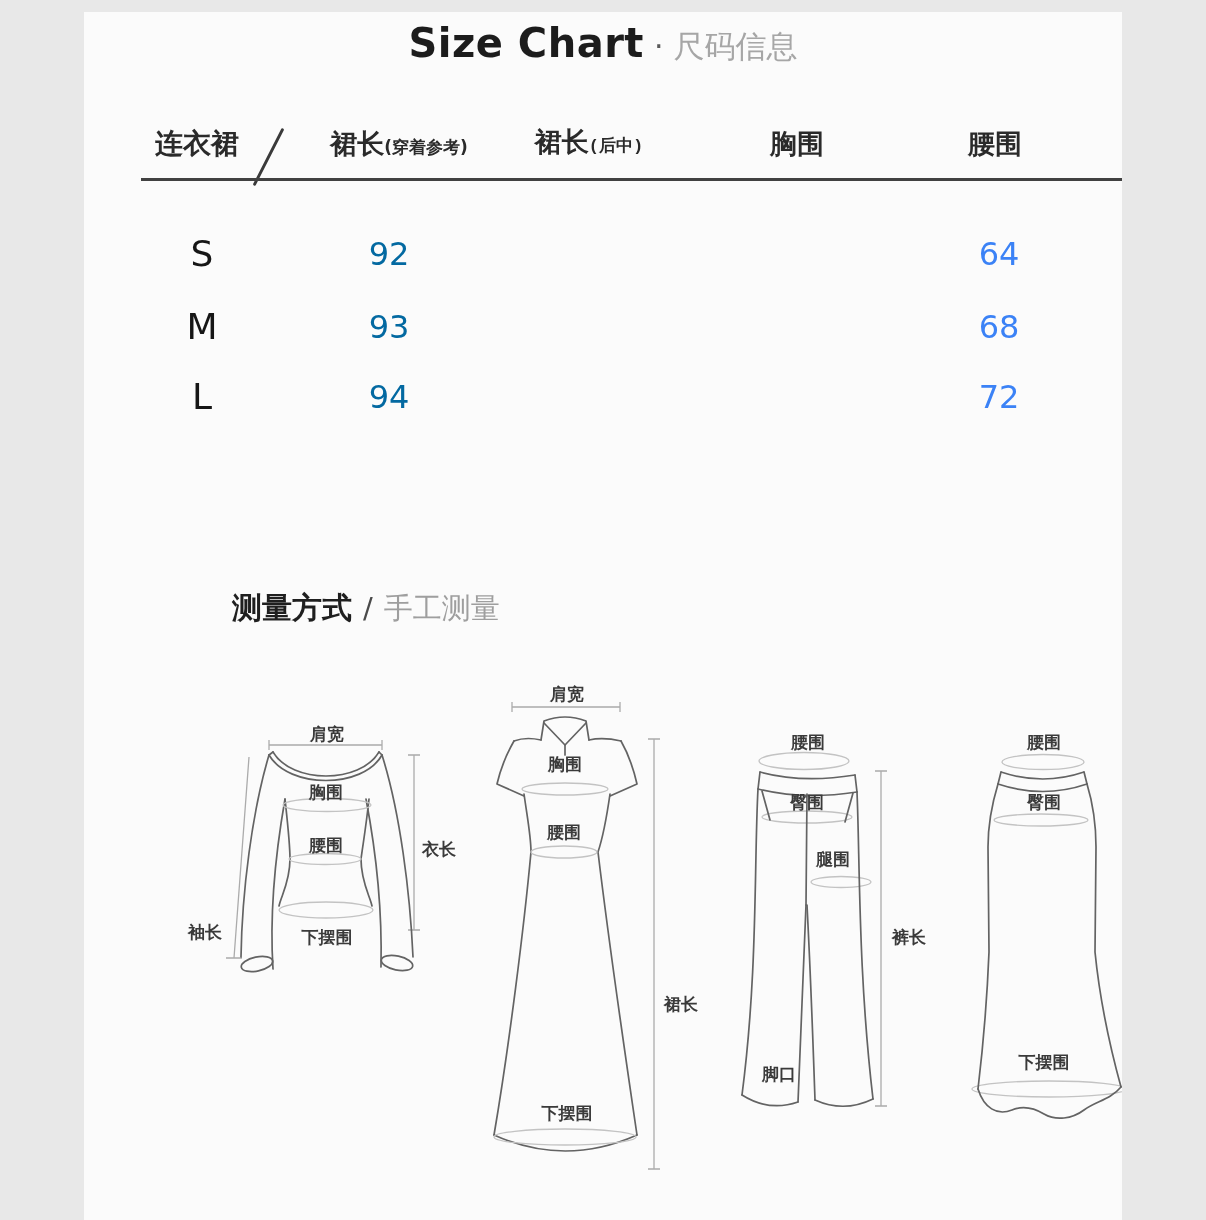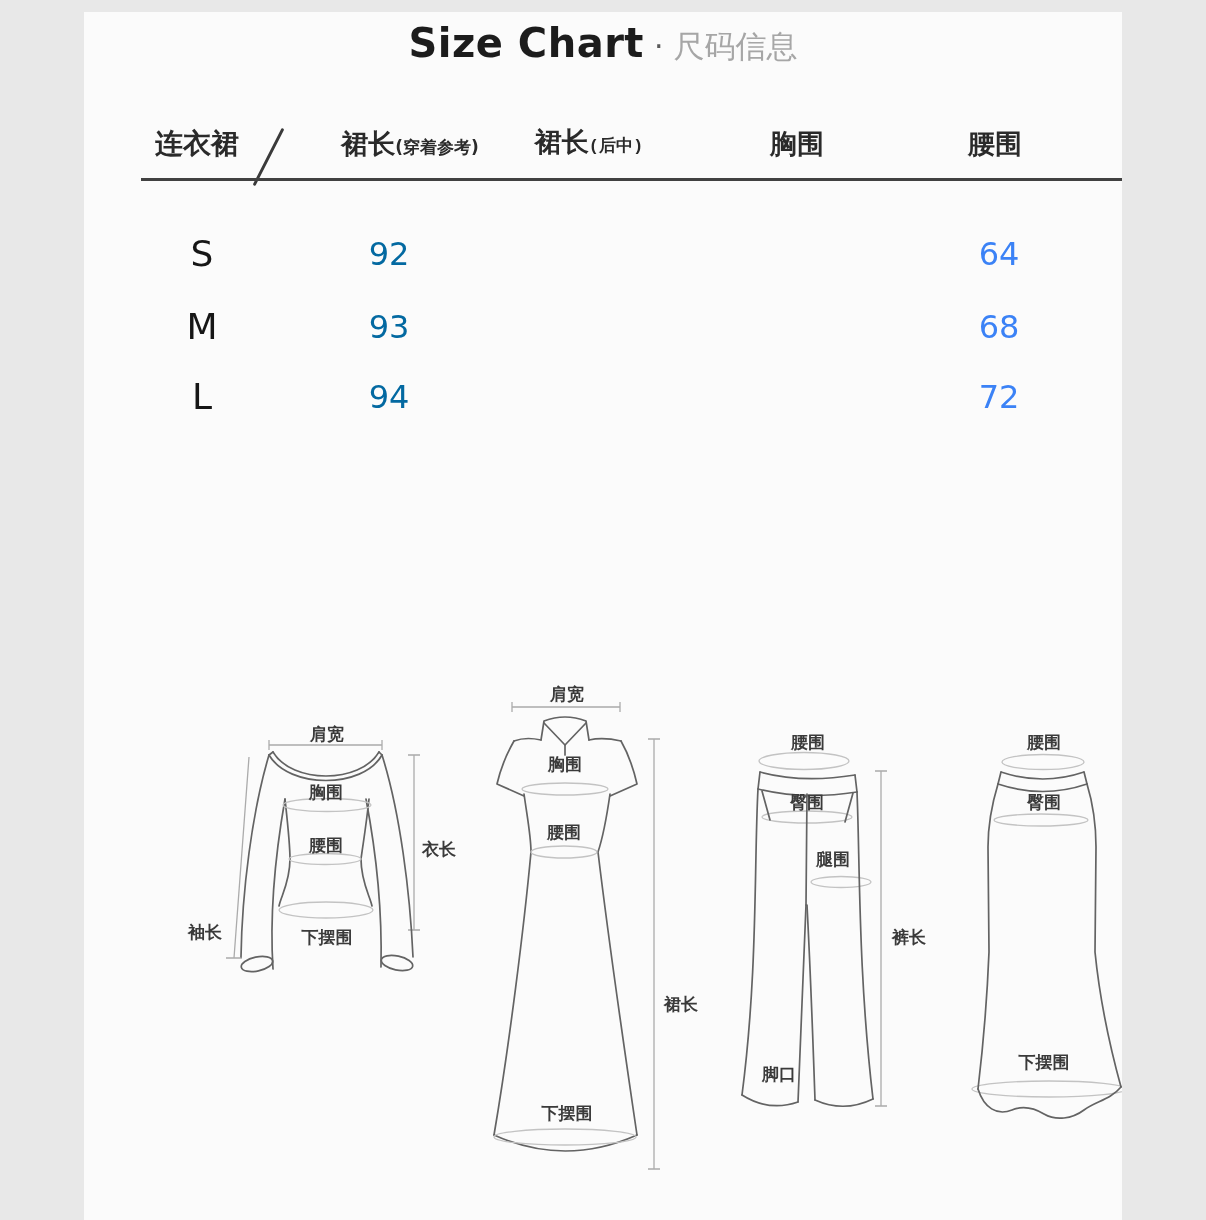--- a/index.html
+++ b/index.html
@@ -12,21 +12,21 @@
   .abs{position:absolute;}
   
   #title{top:8px;left:0;width:100%;display:flex;justify-content:center;align-items:baseline;gap:10px;}
   #title .main{font-size:40px;font-weight:700;letter-spacing:0.5px;color:#1c1c1c;}
   #title .dot{font-size:30px;color:#5a5a5a;}
   #title .sub{font-size:31px;color:#a6a6a6;}
   
   .hcell{top:112px;height:40px;line-height:40px;text-align:center;font-weight:700;color:#2a2a2a;font-size:27px;white-space:nowrap;}
   .hcell .sub{font-size:17px;font-weight:700;}
   #cat{left:53px;width:120px;font-size:28px;}
-  #col1{left:241px;width:170px;}
+  #col1{left:230px;width:170px;}
   #col2{left:435px;width:140px;font-family:Liberation Mono, monospace;}
   #col3{left:653px;width:120px;}
   #col4{left:851px;width:120px;}
   #col5{left:1036px;width:120px;}
   #slash{left:183px;top:113px;width:3px;height:64px;background:#3a3a3a;transform:rotate(27deg);border-radius:2px;}
   #headrule{left:57px;top:166px;width:1100px;height:3px;background:#414141;}
   .rcell{height:48px;line-height:48px;text-align:center;white-space:nowrap;}
   .size-cell{left:58px;width:120px;font-size:36px;font-weight:500;color:#161616;}
   .v1-cell{left:245px;width:120px;font-size:32px;color:#0369a1;}
   .v4-cell{left:855px;width:120px;font-size:32px;color:#3b82f6;}
@@ -82,20 +82,25 @@
       <div class="abs rcell v4-cell row1">68</div>
     </div>
     <div>
       <div class="abs rcell size-cell row2">L</div>
       <div class="abs rcell v1-cell row2">94</div>
       <div class="abs rcell v4-cell row2">72</div>
     </div>
   </div>
 
 
+  <div id="measure-head" class="abs">
+    <span class="t">测量方式</span>
+    <span class="d">/</span>
+    <span class="s">手工测量</span>
+  </div>
 
   <svg class="abs" style="left:90px;top:690px;" width="290" height="300" viewBox="0 0 290 300">
     <g class="dim">
       <path d="M 95,43 L 208,43 M 95,38 L 95,48 M 208,38 L 208,48"></path>
       <path d="M 240,53 L 240,228 M 234,53 L 246,53 M 234,228 L 246,228"></path>
       <path d="M 75,55 L 60,256 M 52,256 L 68,256"></path>
     </g>
     <g class="garment">
       <path d="M 95,53 C 115,87 189,87 208,53"></path>
       <path d="M 99,50 C 118,82 186,82 205,50"></path>

